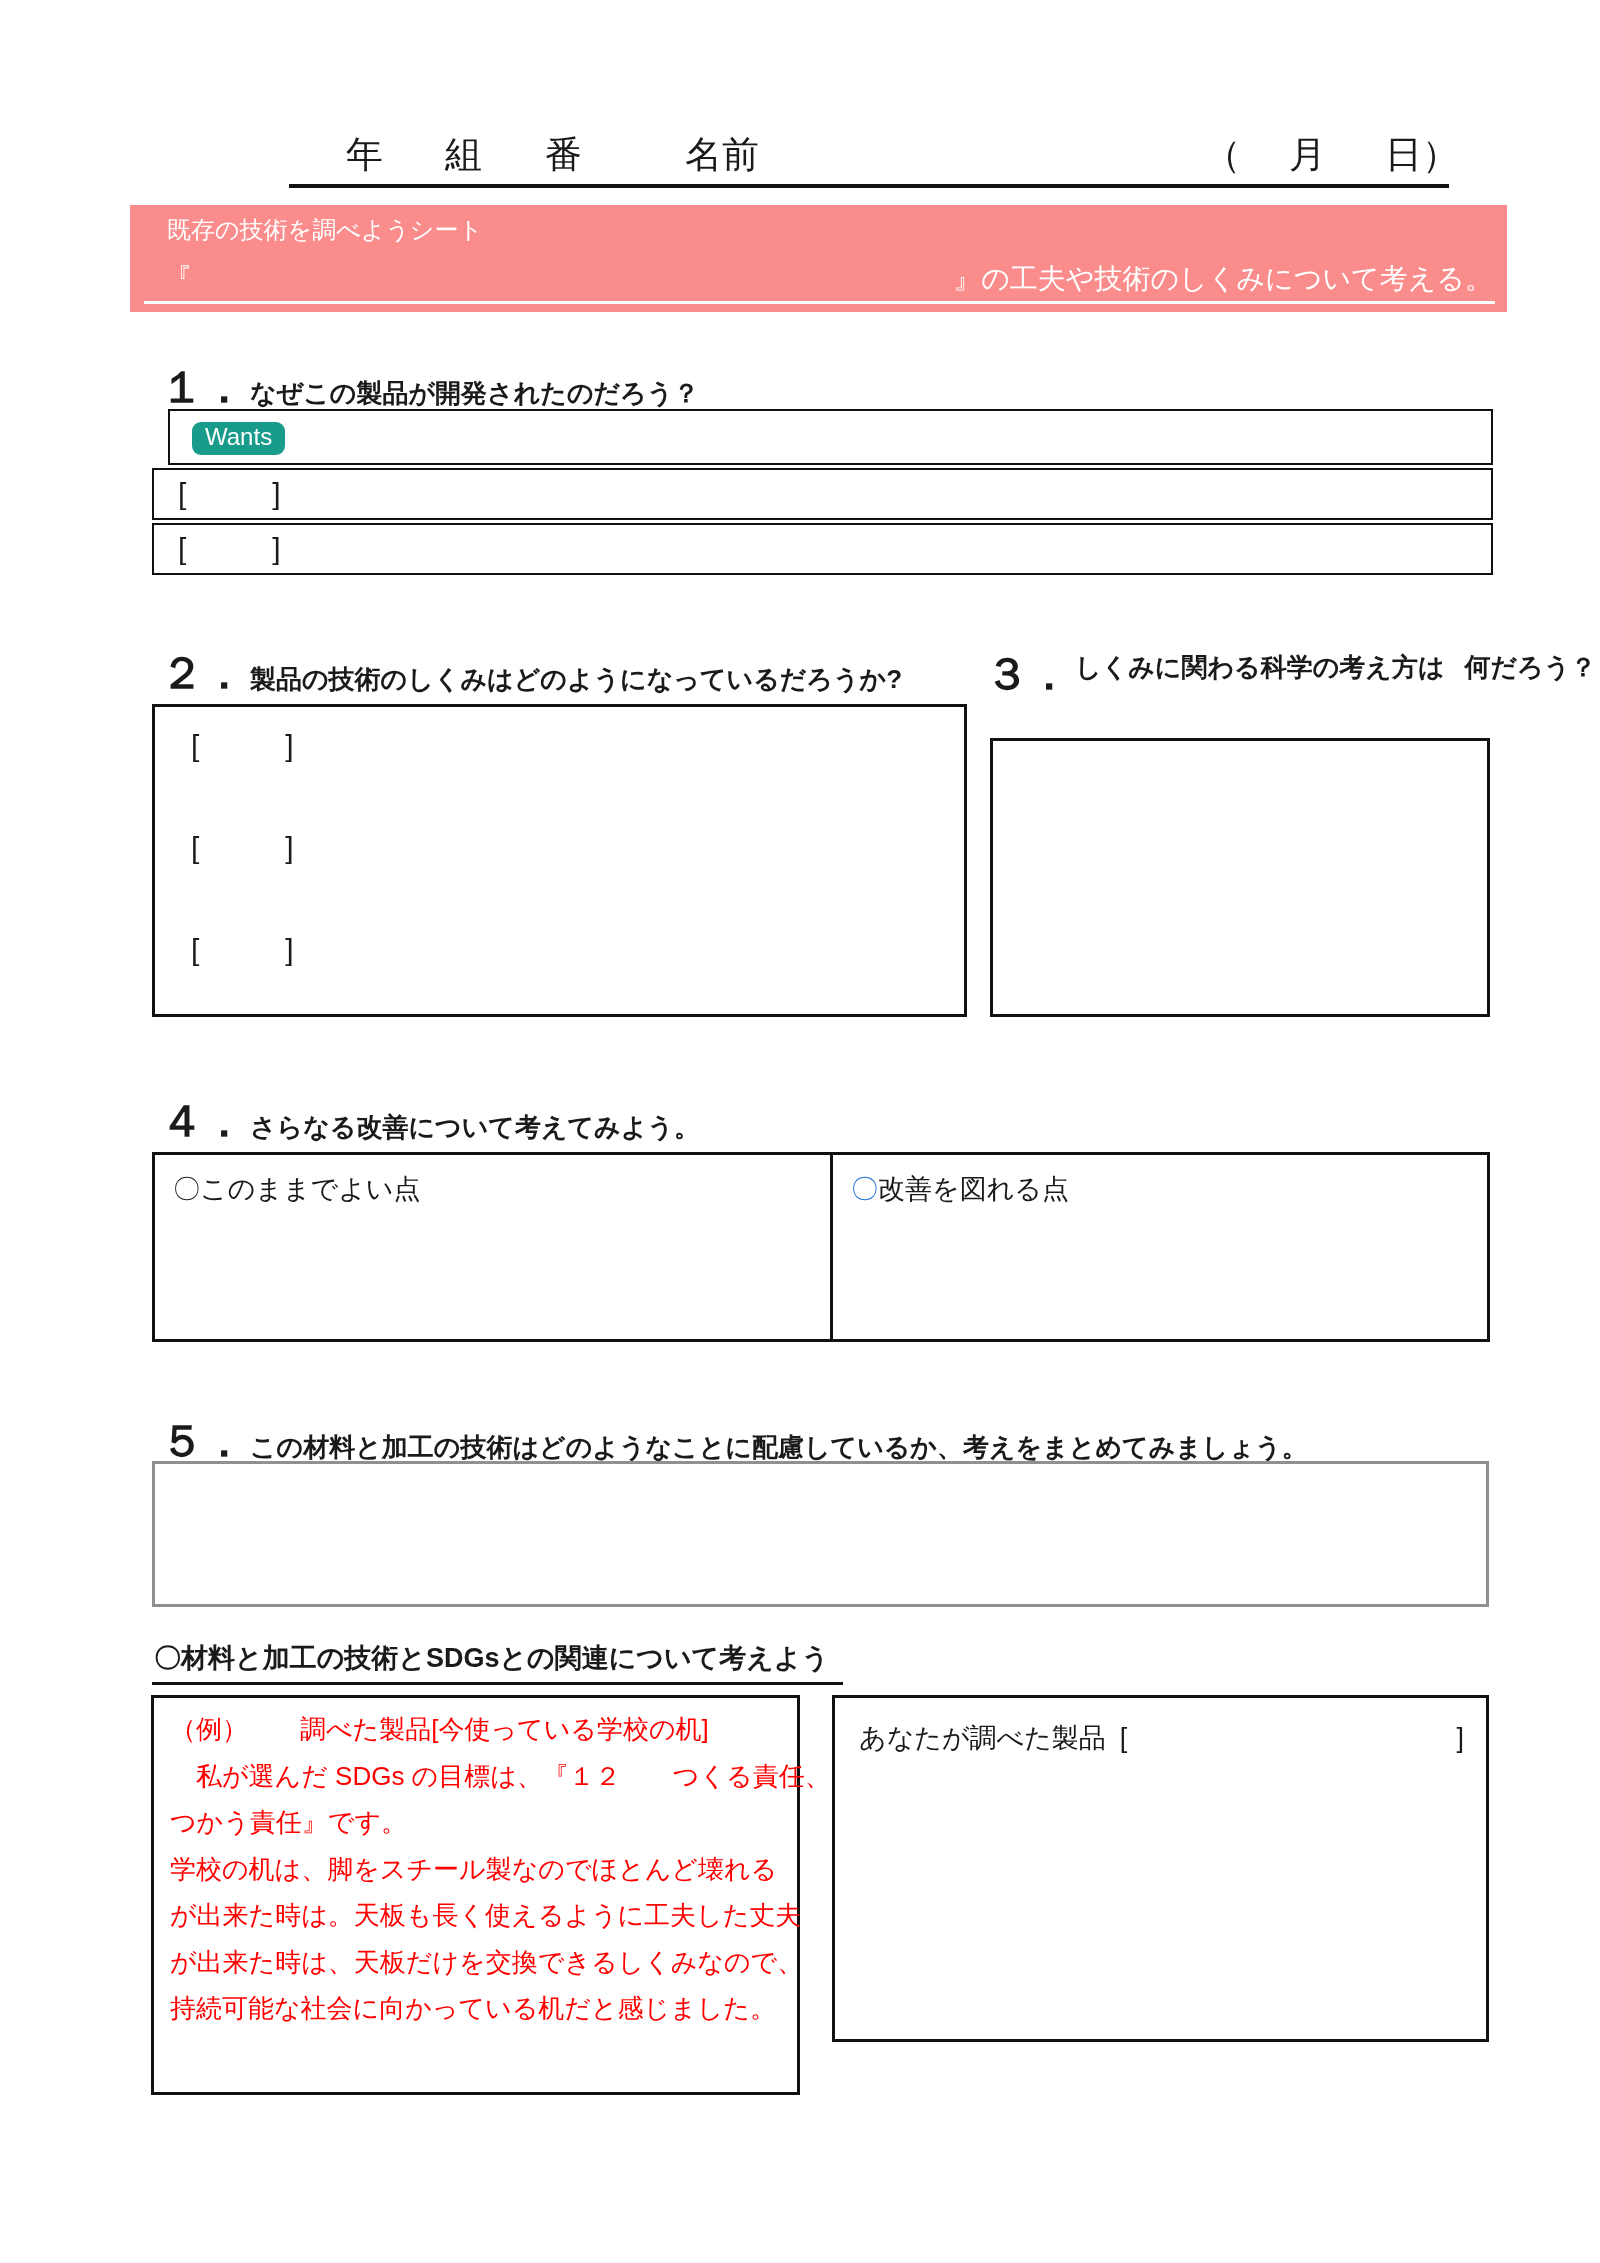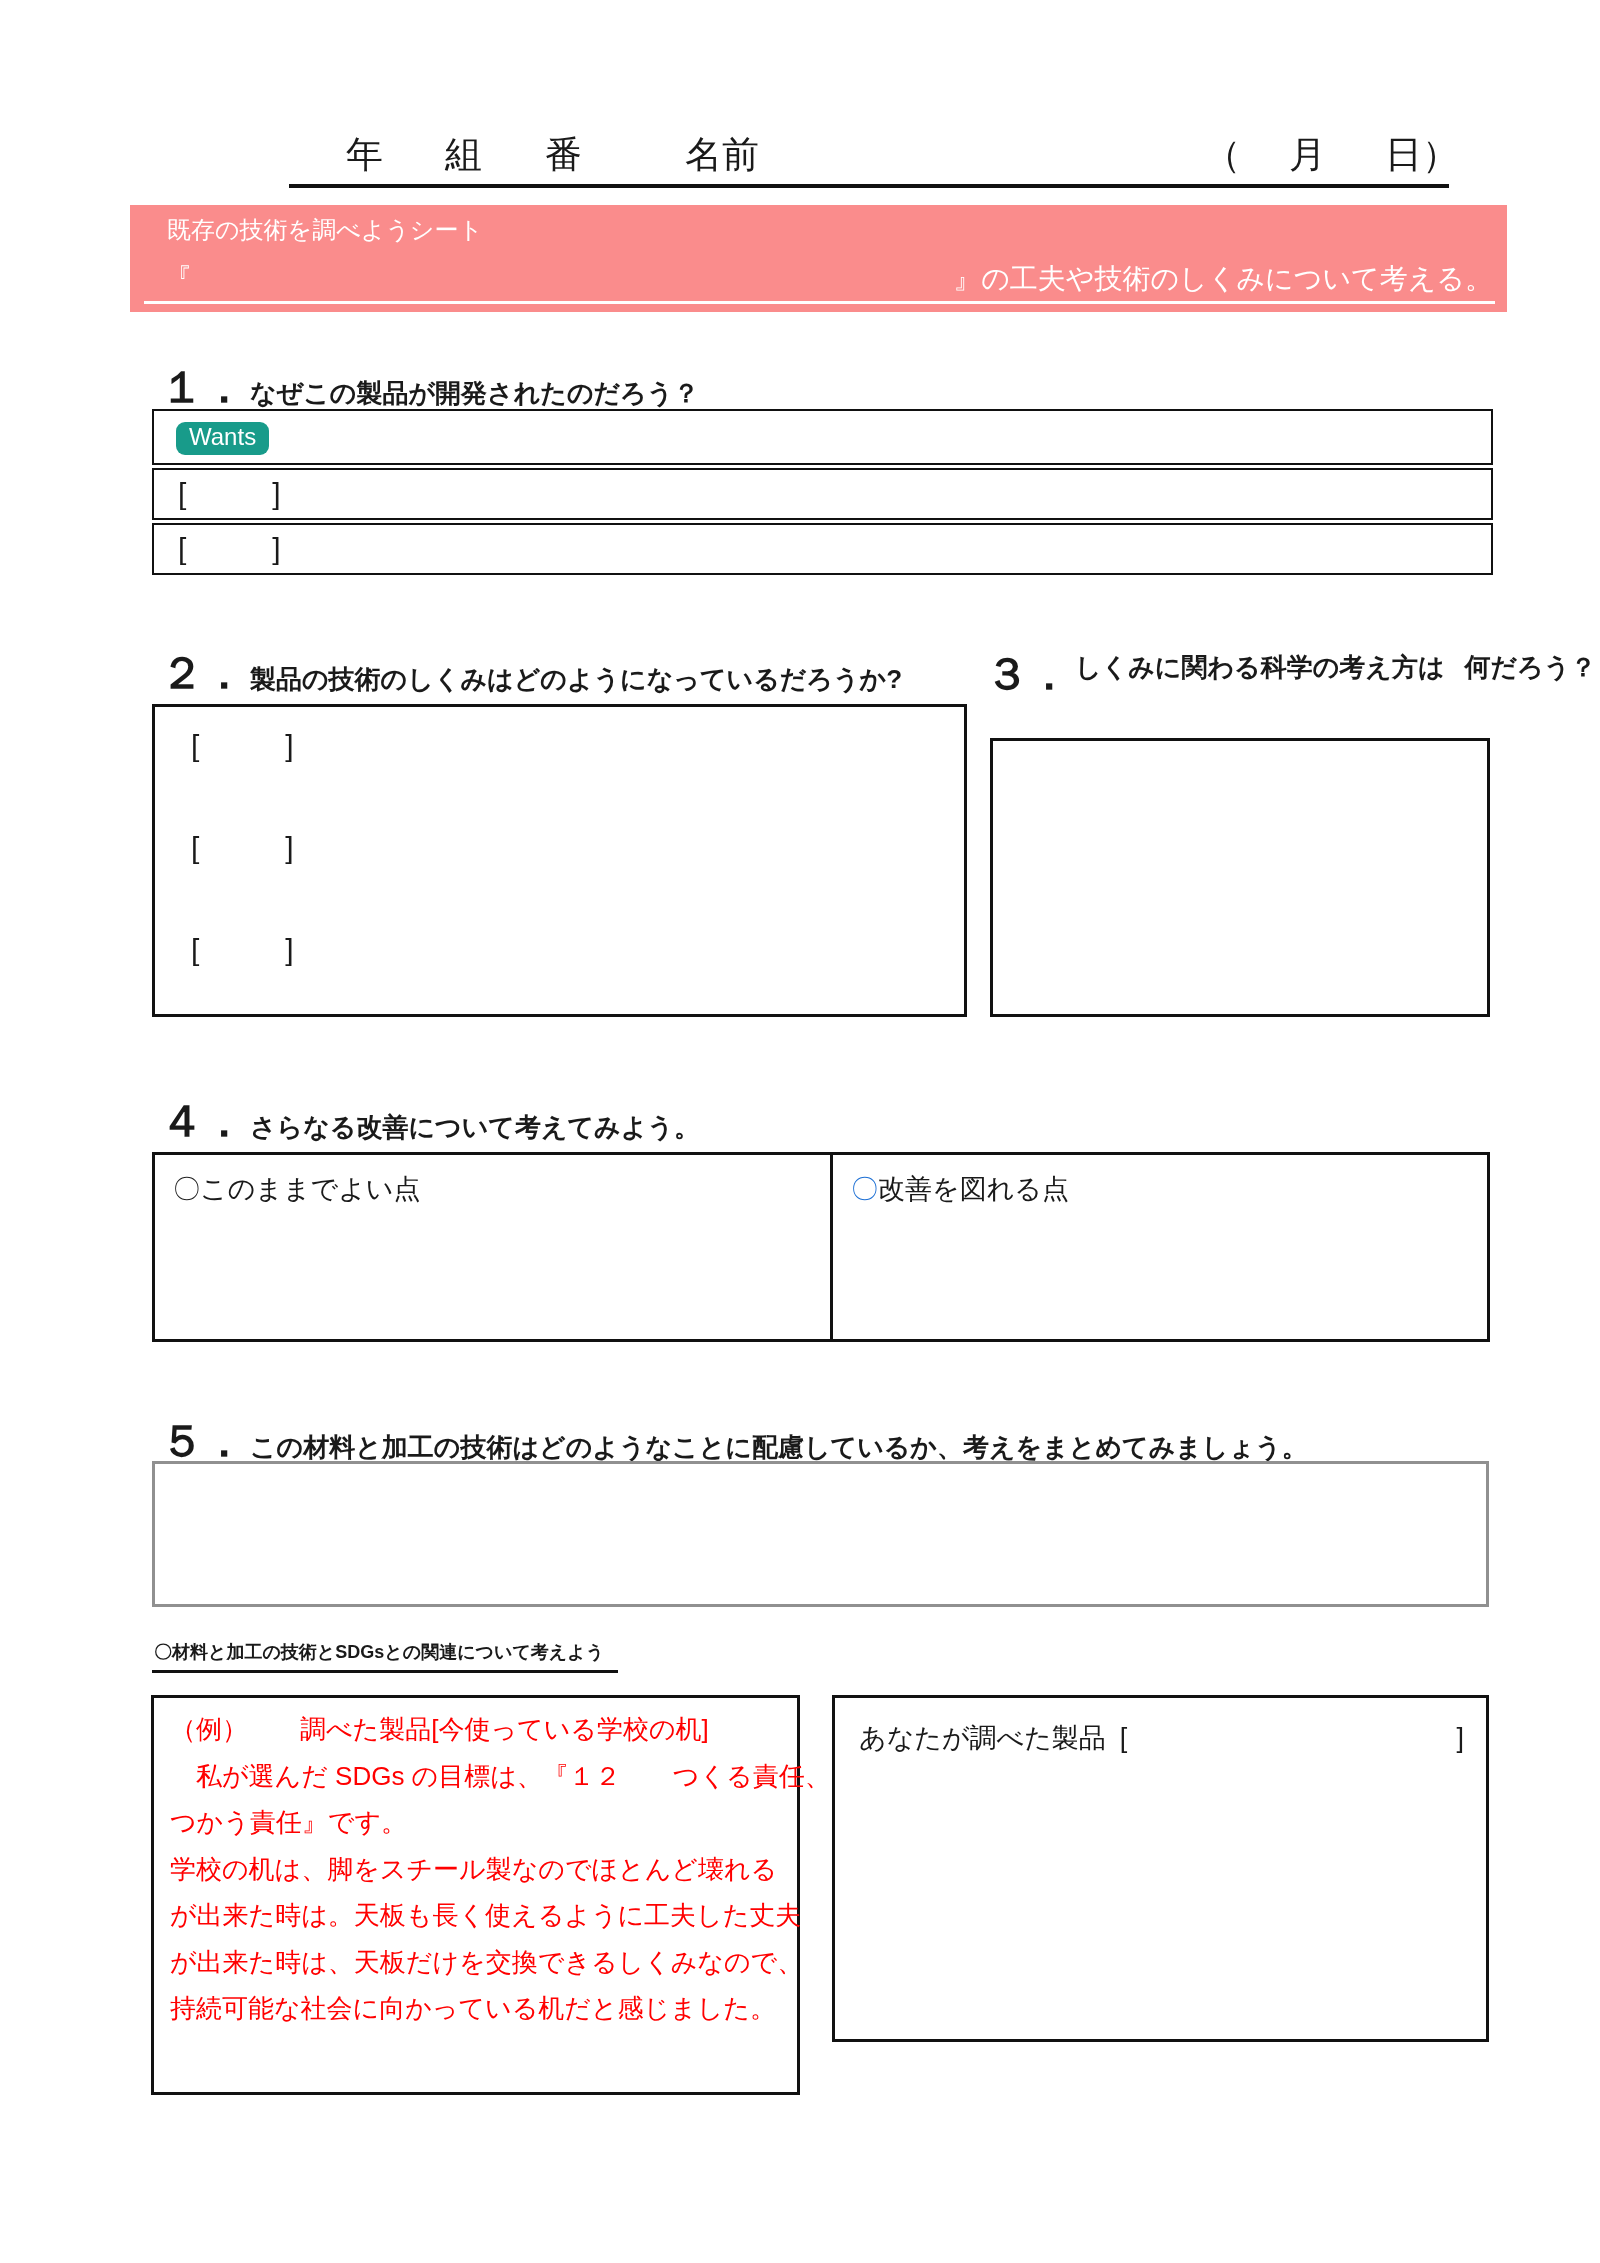--- a/index.html
+++ b/index.html
@@ -33,21 +33,21 @@
 
   
   .sec-head{position:absolute;display:flex;align-items:baseline;white-space:nowrap;}
   .sec-num{font-size:44px;font-weight:bold;letter-spacing:-2px;margin-right:6px;}
   .sec-title{font-size:26px;font-weight:bold;}
 
   
   .s1-table{position:absolute;left:152px;top:409px;width:1341px;}
   .s1-row{border:2px solid #111;background:#fff;}
   .s1-row + .s1-row{margin-top:3px;}
-  .s1-row-wants{height:56px;}
+  .s1-row-wants{height:56px;margin-left:16px;}
   .s1-row-bracket{height:52px;display:flex;align-items:center;}
   .wants-badge{display:inline-block;margin:11px 0 0 22px;padding:1px 13px 4px 13px;
                background:var(--wants_bg);color:#fff;font-size:24px;border-radius:9px;}
   .bracket-field{display:inline-flex;align-items:center;margin-left:24px;font-size:30px;}
   .bracket-field .gap{display:inline-block;width:86px;}
 
   
   .s2-box{position:absolute;left:152px;top:704px;width:815px;height:313px;border:3px solid #111;}
   .s2-box .bracket-field{position:absolute;left:12px;margin-left:24px;}
   .s2-b1{top:22px;} .s2-b2{top:124px;} .s2-b3{top:226px;}
@@ -61,21 +61,21 @@
             border:3px solid #111;display:flex;}
   .s4-cell{padding:16px 0 0 18px;font-size:27px;}
   .s4-left{width:678px;border-right:3px solid #111;}
   .s4-right{flex:1;}
   .s4-right .circle{color:var(--improve_circle);}
 
   
   .s5-box{position:absolute;left:152px;top:1461px;width:1337px;height:146px;border:3px solid #909090;}
 
   
-  .sdgs-head{position:absolute;left:152px;top:1640px;font-size:18px;font-weight:bold;
+  .sdgs-head{position:absolute;left:152px;top:1640px;font-size:27px;font-weight:bold;
              border-bottom:3px solid #111;padding:0 14px 6px 2px;white-space:nowrap;}
   .example-box{position:absolute;left:151px;top:1695px;width:649px;height:400px;
                border:3px solid #111;padding:8px 4px 0 16px;}
   .example-box .line{color:var(--example_text);font-size:26px;line-height:46.5px;white-space:nowrap;}
   .product-box{position:absolute;left:832px;top:1695px;width:657px;height:347px;border:3px solid #111;}
   .product-label-row{display:flex;align-items:baseline;margin:22px 22px 0 24px;font-size:27px;}
   .product-label-row .bracket-open{margin-left:14px;}
   .product-label-row .flex-gap{flex:1;}
 </style>
 </head>

